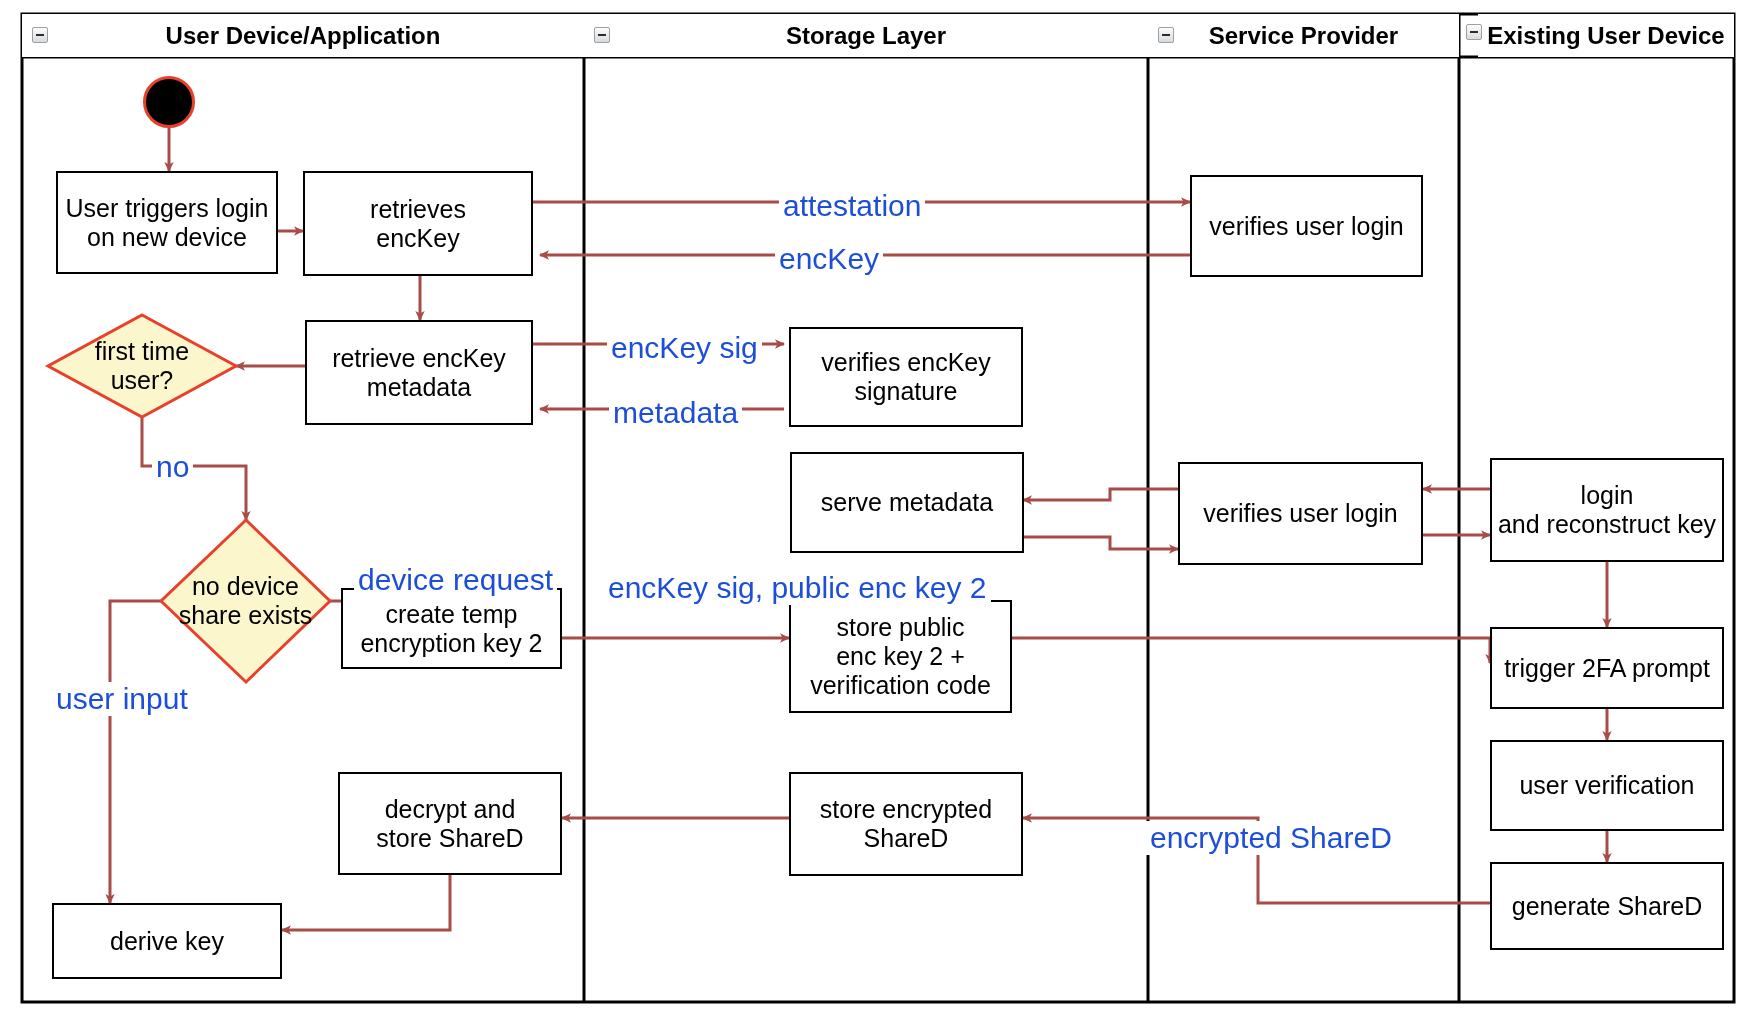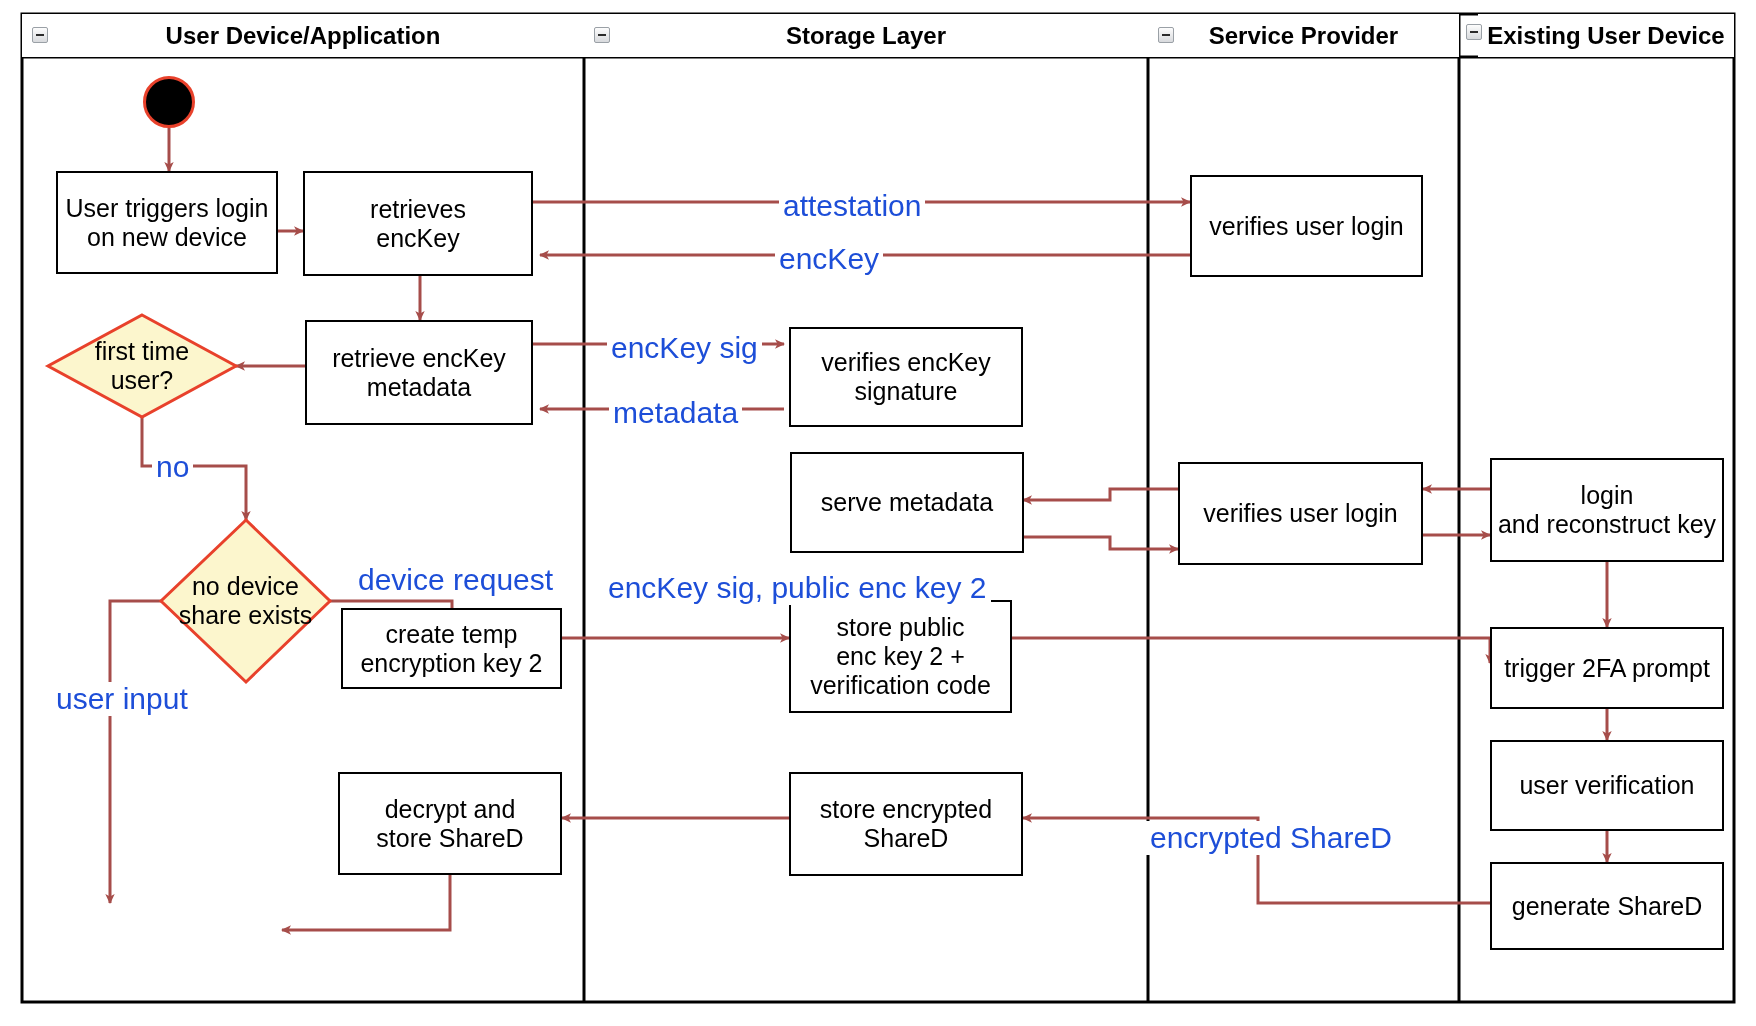--- a/index.html
+++ b/index.html
@@ -208,26 +208,27 @@
   <div class="diamond-wrap" style="left:48px; top:315px; width:188px; height:102px;">
     <div class="diamond-text">first time
 user?</div>
   </div>
 
   <div class="diamond-wrap" style="left:161px; top:520px; width:169px; height:162px;">
     <div class="diamond-text">no device
 share exists</div>
   </div>
 
-  <div class="node" style="left:341px; top:608px; width:221px; height:81px;">create temp
+  <div class="node" style="left:341px; top:588px; width:221px; height:81px;">create temp
 encryption key 2</div>
 
   <div class="node" style="left:338px; top:772px; width:224px; height:103px;">decrypt and
 store ShareD</div>
 
+  <div class="node" style="left:52px; top:903px; width:230px; height:76px;">derive key</div>
 
   <div class="node" style="left:789px; top:327px; width:234px; height:100px;">verifies encKey
 signature</div>
 
   <div class="node" style="left:790px; top:452px; width:234px; height:101px;">serve metadata</div>
 
   <div class="node" style="left:789px; top:600px; width:223px; height:113px;">store public
 enc key 2 +
 verification code</div>
 

